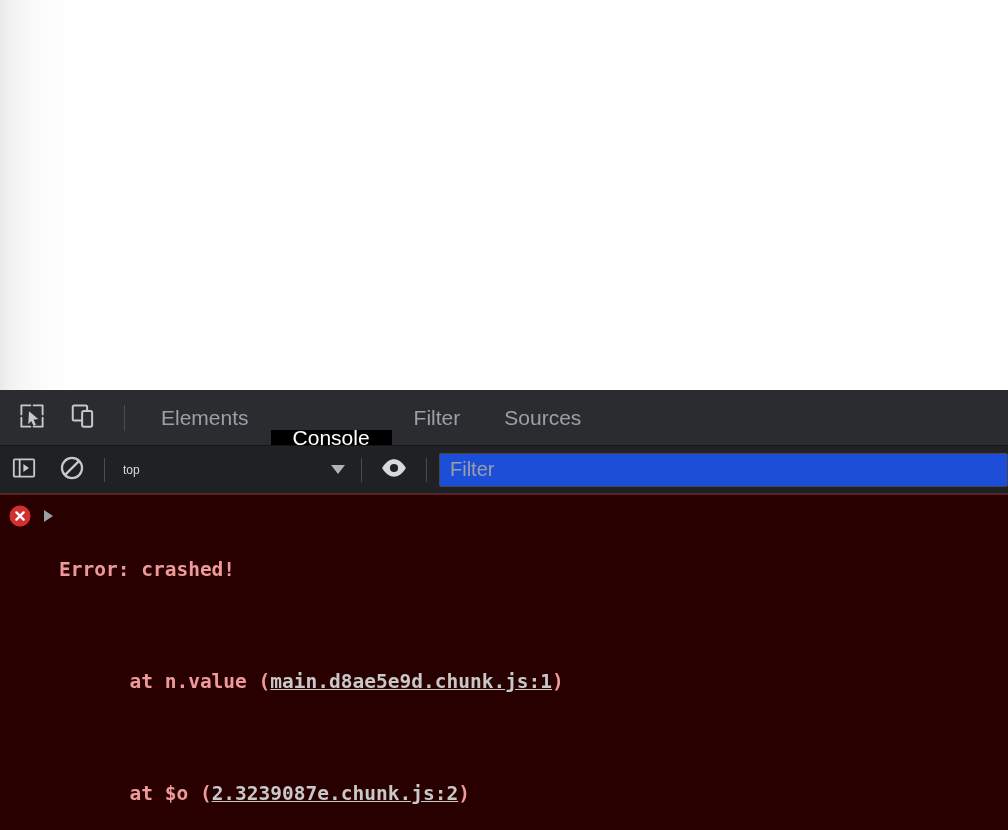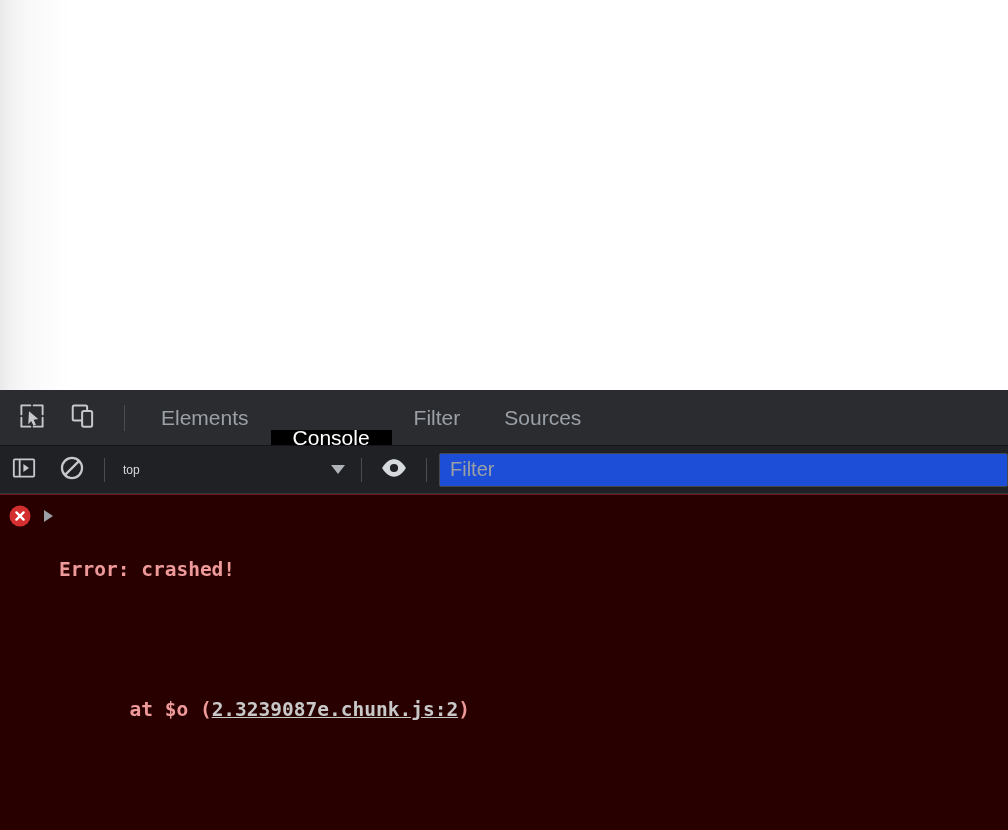--- a/index.html
+++ b/index.html
@@ -361,20 +361,21 @@
             </svg>
           </span>
 
           <span class="disclosure">
             <span class="tri"></span>
           </span>
 
           <div class="error-text">
             <span class="stack-line">Error: crashed!</span>
 
+            <span class="stack-line"><span class="stack-indent"></span><span>at n.value (</span><span class="src-link">main.d8ae5e9d.chunk.js:1</span><span>)</span></span>
 
             <span class="stack-line"><span class="stack-indent"></span><span>at $o (</span><span class="src-link">2.3239087e.chunk.js:2</span><span>)</span></span>
 
             
 
             
 
             
 
             

